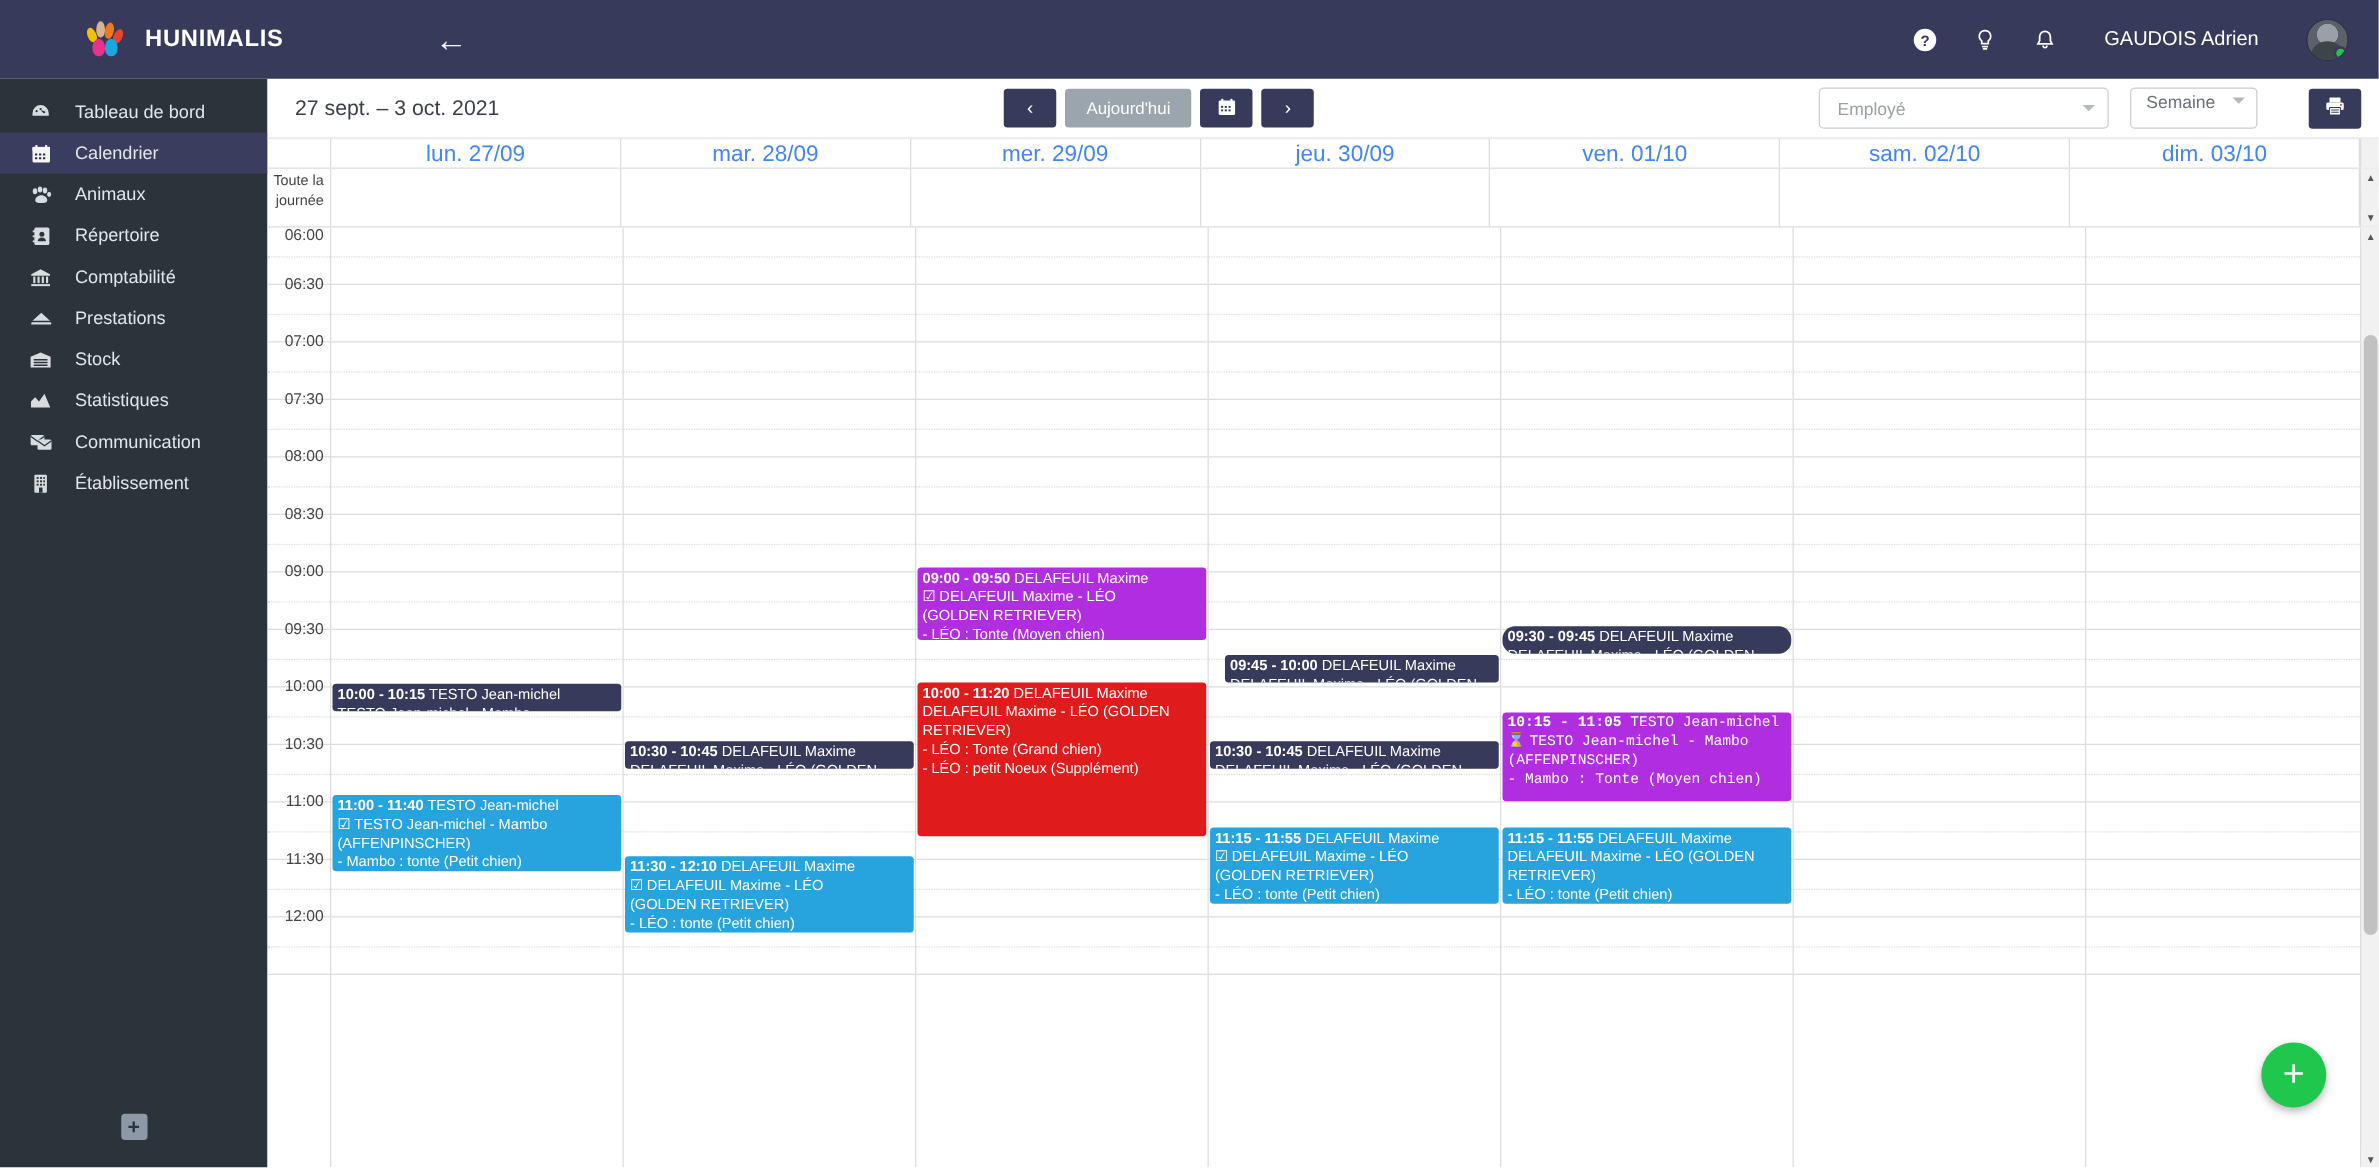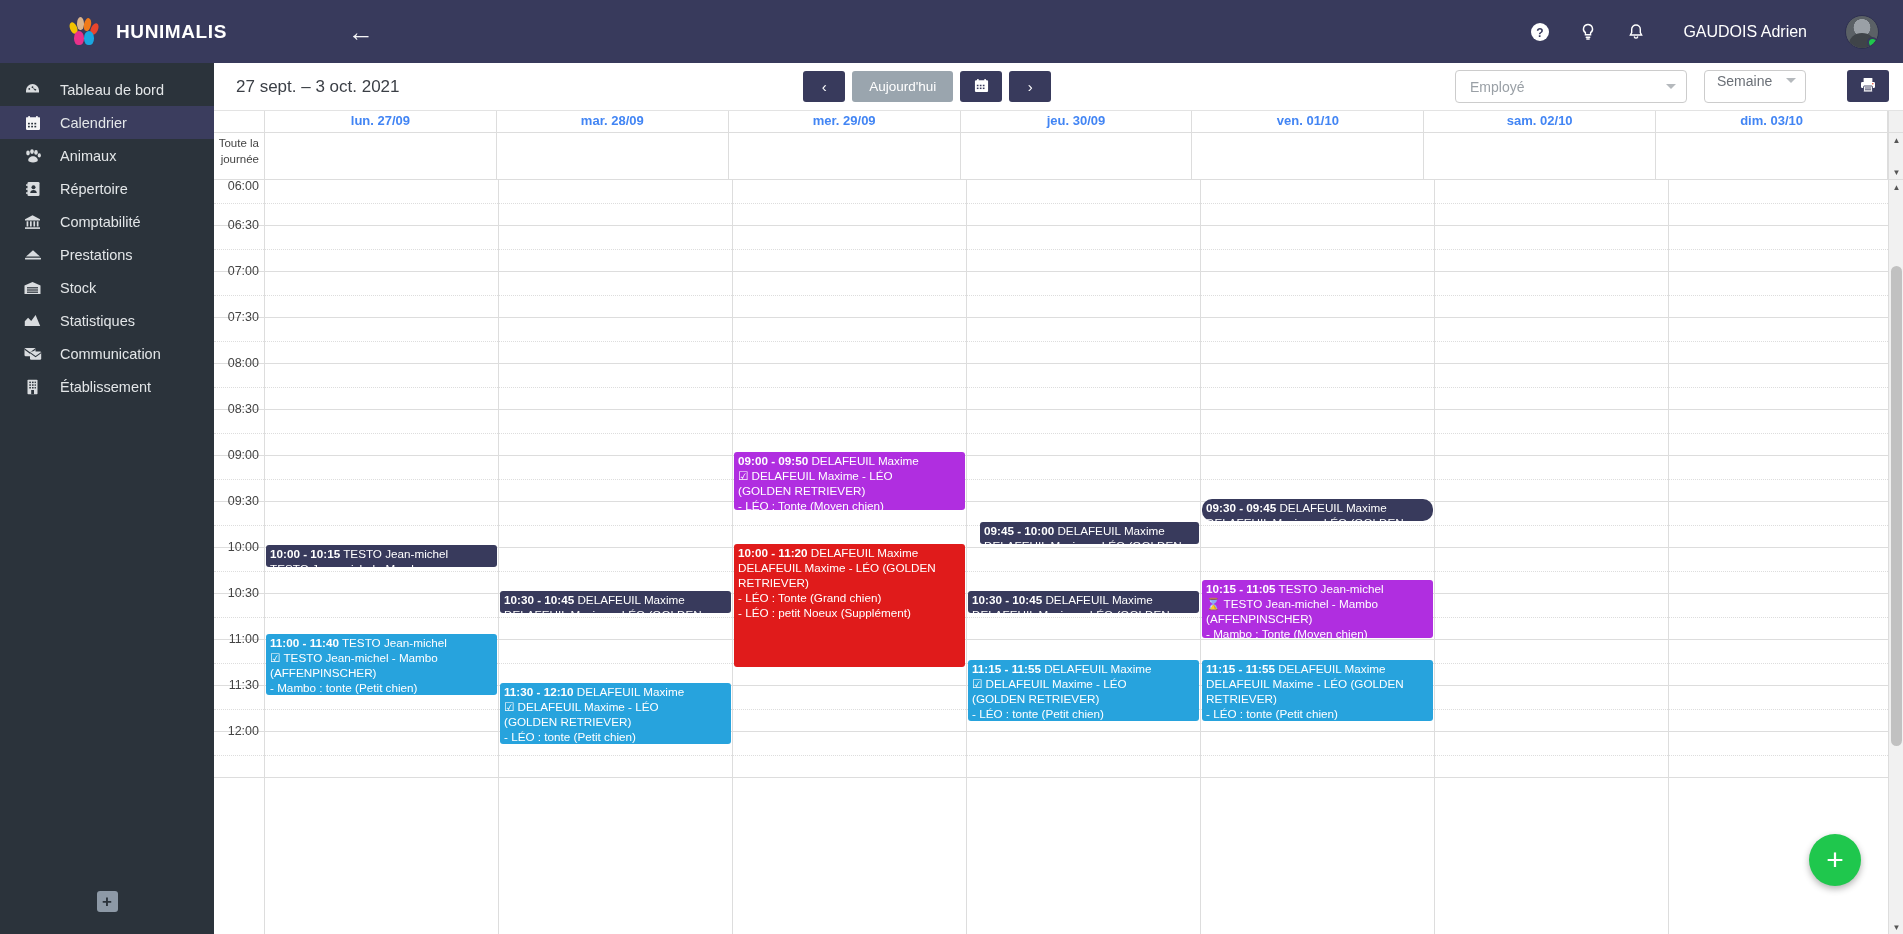--- a/index.html
+++ b/index.html
@@ -63,39 +63,39 @@
   .btn-nav {
     width: 42px; height: 31px; background: #383a5c; color: #fff; border: none; border-radius: 3px;
     font-size: 15px; cursor: pointer; display:flex; align-items:center; justify-content:center;
   }
   .btn-today {
     height: 31px; padding: 0 17px; background: #9aa5ae; color: #fff; border: none; border-radius: 3px;
     font-size: 13.5px; cursor: pointer;
   }
   .btn-cal { width: 42px; height: 31px; background: #383a5c; color: #fff; border: none; border-radius: 3px; cursor: pointer;
     display:flex;align-items:center;justify-content:center;}
-  .tb-right { margin-left: auto; display: flex; gap: 17px; }
+  .tb-right { margin-left: auto; display: flex; align-items: center; gap: 17px; }
   .select-box {
     height: 33px; border: 1px solid #ccc; border-radius: 4px; background: #fff;
     display: flex; align-items: center; padding: 0 10px 0 14px; font-size: 14px; color: #9aa0a6; cursor: pointer;
   }
   .select-employe { width: 232px; justify-content: space-between; }
   .select-semaine { width: 102px; justify-content: space-between; color: #6b7077; padding: 0 9px 12px 12px; }
   .caret { width:0;height:0;border-left:5px solid transparent;border-right:5px solid transparent;border-top:5px solid #b5b9bd; }
   .btn-print {
     width: 42px; height: 32px; background: #383a5c; color: #fff; border: none; border-radius: 3px; cursor: pointer;
     display:flex;align-items:center;justify-content:center; margin-left: 24px;
   }
 
   
   .cal { flex: 1 1 auto; min-height: 0; display: flex; flex-direction: column; border-top: 1px solid #e3e3e3; position: relative;}
   .cal-head { display: flex; border-bottom: 1px solid #ddd; flex: 0 0 22px; }
   .gut { width: 51px; flex: 0 0 51px; border-right: 1px solid #ddd; }
   .day-col-h {
-    flex: 1 1 0; text-align: center; font-size: 13px; color: #4285f4; font-weight: bold;
+    flex: 1 1 0; text-align: center; font-size: 18px; color: #4285f4; font-weight: normal;
     border-right: 1px solid #ddd; padding-top: 2px;
   }
   .allday { display: flex; flex: 0 0 47px; border-bottom: 1px solid #ddd; }
   .allday-label {
     width: 51px; flex: 0 0 51px; border-right: 1px solid #ddd; font-size: 11.5px; color: #444;
     text-align: right; padding: 3px 5px 0 0; line-height: 1.35;
   }
   .allday-cell { flex: 1 1 0; border-right: 1px solid #ddd; }
 
   .grid-wrap { flex: 1 1 auto; min-height: 0; overflow: hidden; position: relative; display: flex; }
@@ -561,21 +561,21 @@
                 <div class="slot-hour"></div>
                 <div class="slot-hour"></div>
                 <div class="slot-hour"></div>
                 <div class="slot-hour"></div>
                 <div class="slot-hour"></div>
                 <div class="slot-hour"></div>
                 <div class="evt dark" style="top: 319px; height: 22px; border-radius: 10px;">
                   <div><span class="t">09:30 - 09:45</span> DELAFEUIL Maxime</div>
                   <div>DELAFEUIL Maxime - LÉO (GOLDEN</div>
                 </div>
-                <div class="evt purple" style="top: 400px; height: 58px;">
+                <div class="evt purple" style="top: 388px; height: 71px; font-family: Liberation Mono, monospace;">
                   <div><span class="t">10:15 - 11:05</span> TESTO Jean-michel</div>
                   <div><span style="margin-right: 3px;">⌛</span>TESTO Jean-michel - Mambo</div>
                   <div>(AFFENPINSCHER)</div>
                   <div>- Mambo : Tonte (Moyen chien)</div>
                 </div>
                 <div class="evt blue" style="top: 480px; height: 61px;">
                   <div><span class="t">11:15 - 11:55</span> DELAFEUIL Maxime</div>
                   <div>DELAFEUIL Maxime - LÉO (GOLDEN</div>
                   <div>RETRIEVER)</div>
                   <div>- LÉO : tonte (Petit chien)</div>

